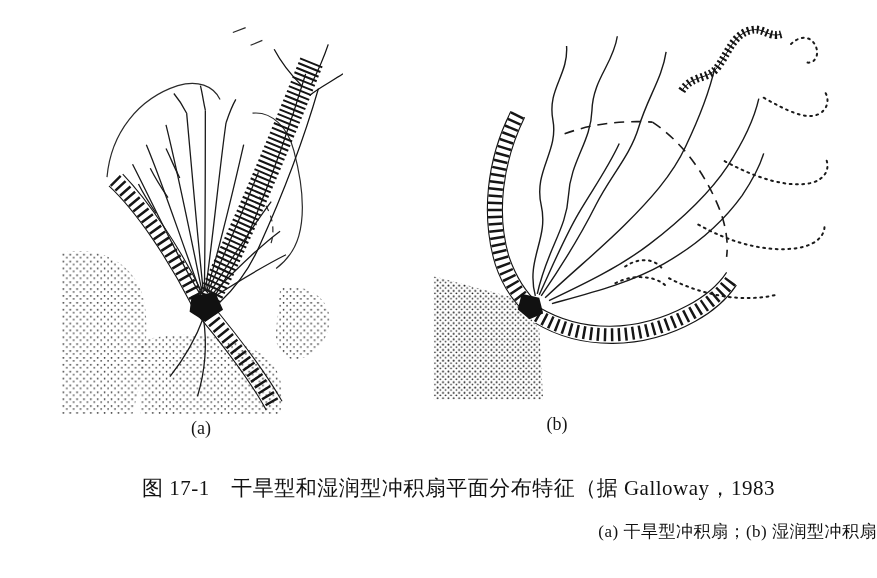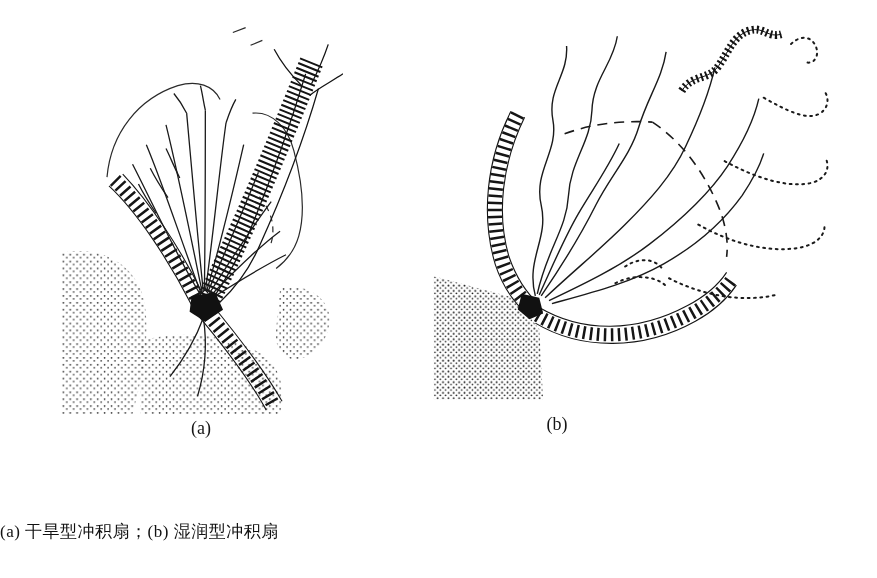--- a/index.html
+++ b/index.html
@@ -2,21 +2,21 @@
 <html><head>
 <meta charset="utf-8">
 <style>
   html,body{margin:0;padding:0;background:#ffffff;}
   .figure{position:relative;width:877px;height:578px;background:#ffffff;overflow:hidden;
           font-family:"Liberation Serif","DejaVu Serif",serif;color:#151515;}
   .panel-svg{position:absolute;}
   .panel-label{position:absolute;font-size:18px;color:#151515;text-align:center;width:50px;}
   .caption1{position:absolute;top:474px;left:40px;width:837px;text-align:center;
             font-size:21px;letter-spacing:0.5px;color:#111;}
-  .caption2{position:absolute;top:520px;left:0;width:877px;text-align:left;
+  .caption2{position:absolute;top:520px;left:0;width:877px;text-align:right;
             font-size:17px;letter-spacing:0.5px;color:#111;}
   svg path,svg circle,svg polygon{vector-effect:non-scaling-stroke;}
 </style>
 </head>
 <body>
 
 <div class="figure">
 
   <svg class="panel-svg" style="left:48px;top:5px;" width="295" height="413" viewBox="0 0 300 420" xmlns="http://www.w3.org/2000/svg">
     <defs>
@@ -134,15 +134,16 @@
       <path d="M210,268 C225,258 240,260 248,270"></path>
       <path d="M200,285 C220,275 242,278 252,288"></path>
     </g>
 
     <polygon points="104,296 122,300 126,316 112,322 100,312" fill="#111"></polygon>
   </svg>
 
   <div class="panel-label" style="left:176px;top:418px;">(a)</div>
   <div class="panel-label" style="left:532px;top:414px;">(b)</div>
 
+  <div class="caption1">图 17-1　干旱型和湿润型冲积扇平面分布特征（据 Galloway，1983</div>
   <div class="caption2">(a) 干旱型冲积扇；(b) 湿润型冲积扇</div>
 
 </div>
 
 </body></html>

